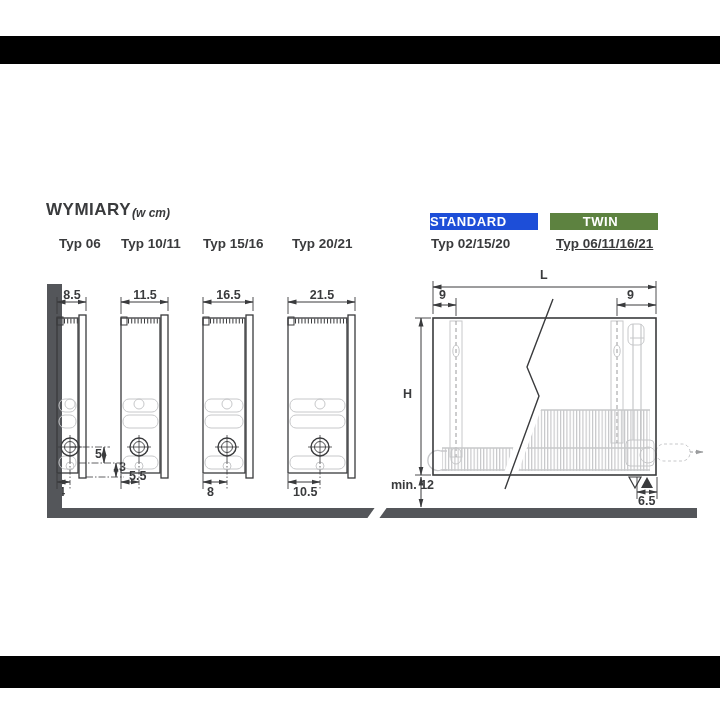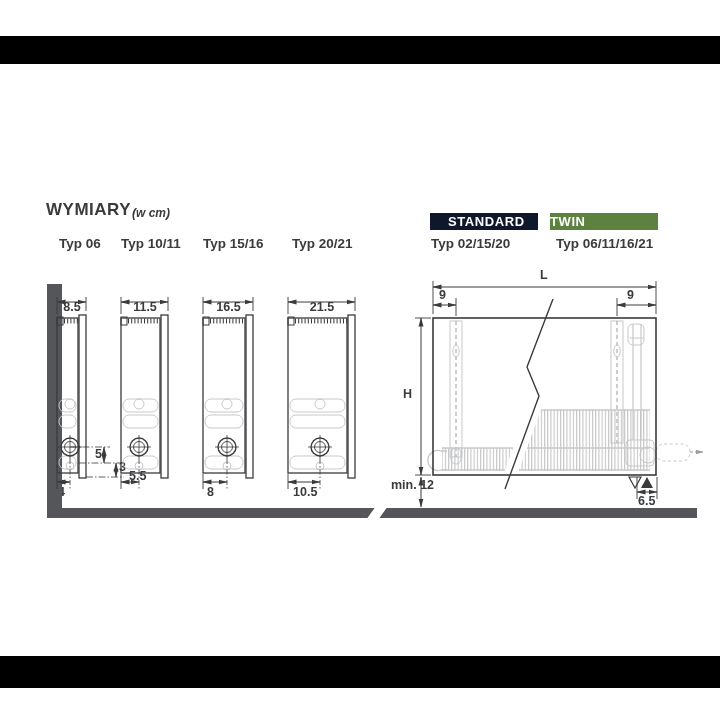--- a/index.html
+++ b/index.html
@@ -5,25 +5,25 @@
   html,body{margin:0;padding:0;}
   #canvas{position:relative;width:720px;height:720px;background:#ffffff;overflow:hidden;
           font-family:"Liberation Sans",sans-serif;}
   .blackbar{position:absolute;left:0;width:720px;background:#000;}
   #bar-top{top:36px;height:28px;}
   #bar-bottom{top:656px;height:32px;}
   .lbl{position:absolute;font-weight:bold;color:#3a3b3d;font-size:12.5px;line-height:1;white-space:nowrap;}
   .hdr{font-size:13.5px;}
   .ttl{font-size:17px;letter-spacing:.5px;}
   .unit{font-size:12px;font-style:italic;font-weight:bold;}
-  .ctr{text-align:center;margin-top:12px;}
+  .ctr{text-align:center;}
   .badge{position:absolute;top:213px;width:108px;height:17px;line-height:17px;
          font-weight:bold;font-size:13px;color:#fff;letter-spacing:.6px;}
-  #badge-standard{left:430px;background:#0f172a;padding-left:18px;box-sizing:border-box;}
-  #badge-twin{left:550px;background:#5d8240;text-align:left;padding-right:7px;box-sizing:border-box;}
+  #badge-standard{left:430px;background:#1d4ed8;padding-left:0;box-sizing:border-box;}
+  #badge-twin{left:550px;background:#5d8240;text-align:center;padding-right:7px;box-sizing:border-box;}
   svg{position:absolute;left:0;top:0;}
   .ink{stroke:#3a3b3d;fill:none;}
   .faint{stroke:#c7c8ca;fill:none;}
 </style>
 </head>
 <body>
 
 <div id="canvas">
 
   <div id="bar-top" class="blackbar"></div>
@@ -33,21 +33,21 @@
   <span class="lbl unit" style="left:132px;top:207px;">(w cm)</span>
 
   <span class="lbl hdr" style="left:59px;top:237px;">Typ 06</span>
   <span class="lbl hdr" style="left:121px;top:237px;">Typ 10/11</span>
   <span class="lbl hdr" style="left:203px;top:237px;">Typ 15/16</span>
   <span class="lbl hdr" style="left:292px;top:237px;">Typ 20/21</span>
 
   <div id="badge-standard" class="badge">STANDARD</div>
   <div id="badge-twin" class="badge">TWIN</div>
   <span class="lbl hdr" style="left:431px;top:237px;">Typ 02/15/20</span>
-  <span class="lbl hdr" style="left:556px;top:237px;">Typ 06/11/16/21</span>
+  <span class="lbl hdr" style="left:556px;top:237px;text-decoration:underline;">Typ 06/11/16/21</span>
 
   <span class="lbl ctr" style="left:57px;top:289px;width:30px;">8.5</span>
   <span class="lbl ctr" style="left:121px;top:289px;width:48px;">11.5</span>
   <span class="lbl ctr" style="left:203px;top:289px;width:51px;">16.5</span>
   <span class="lbl ctr" style="left:288px;top:289px;width:68px;">21.5</span>
 
   <span class="lbl" style="left:58px;top:486px;">4</span>
   <span class="lbl" style="left:129px;top:470px;">5.5</span>
   <span class="lbl" style="left:207px;top:486px;">8</span>
   <span class="lbl" style="left:293px;top:486px;">10.5</span>

